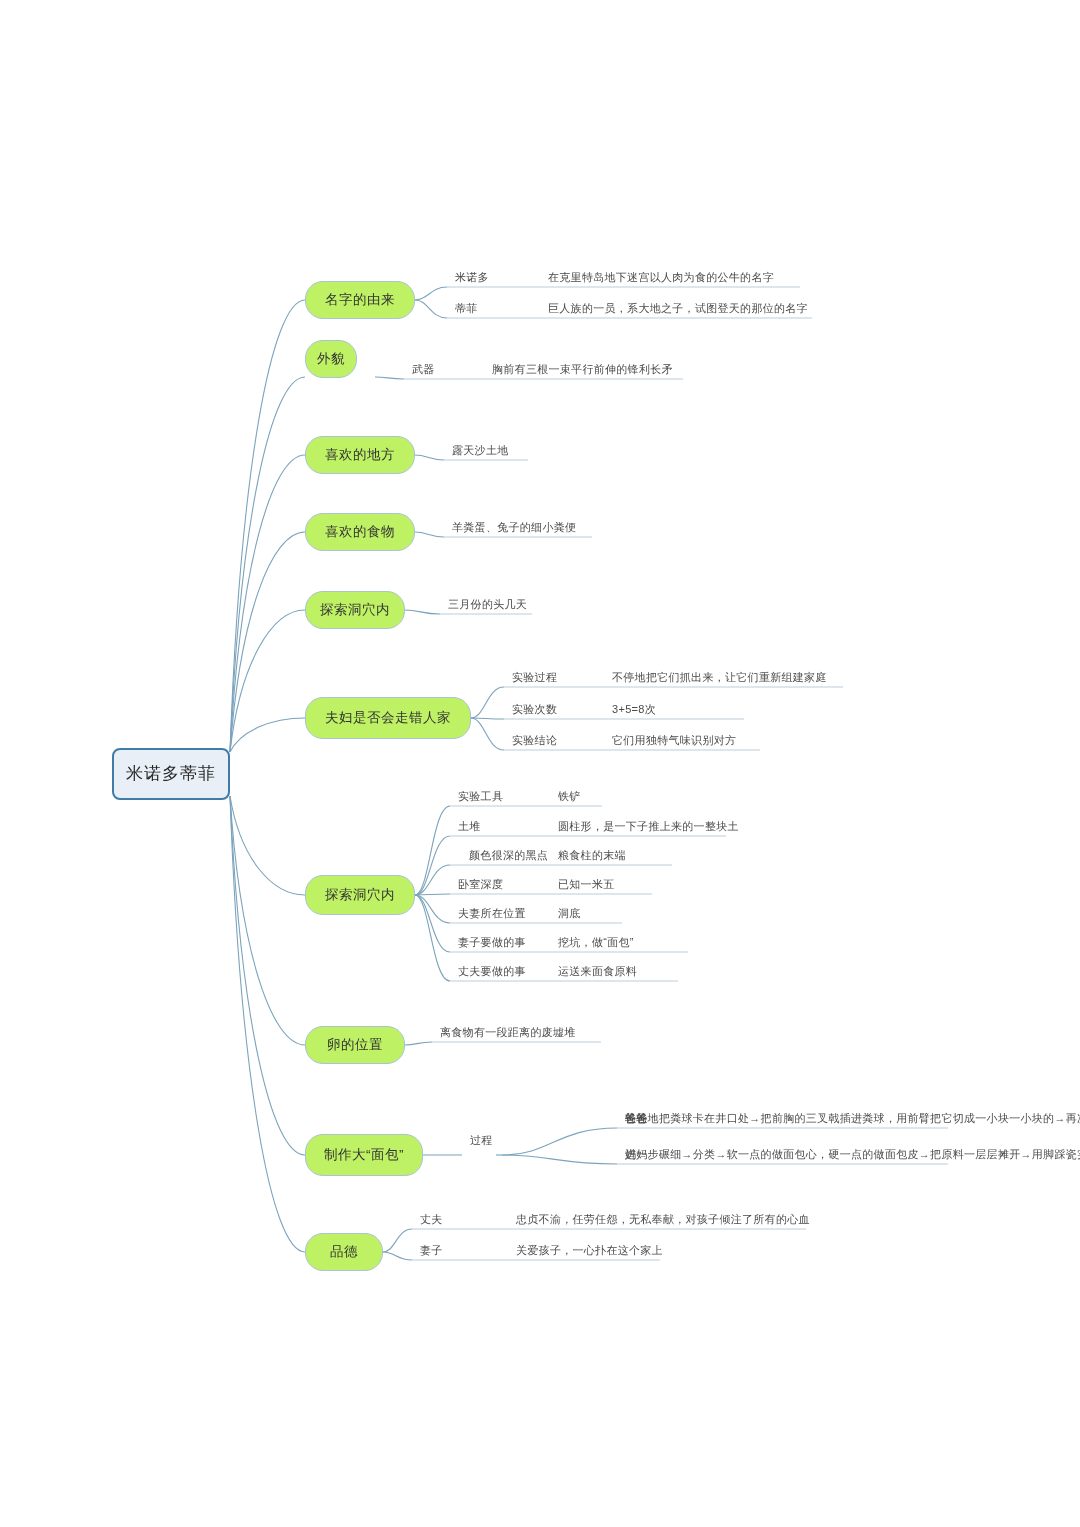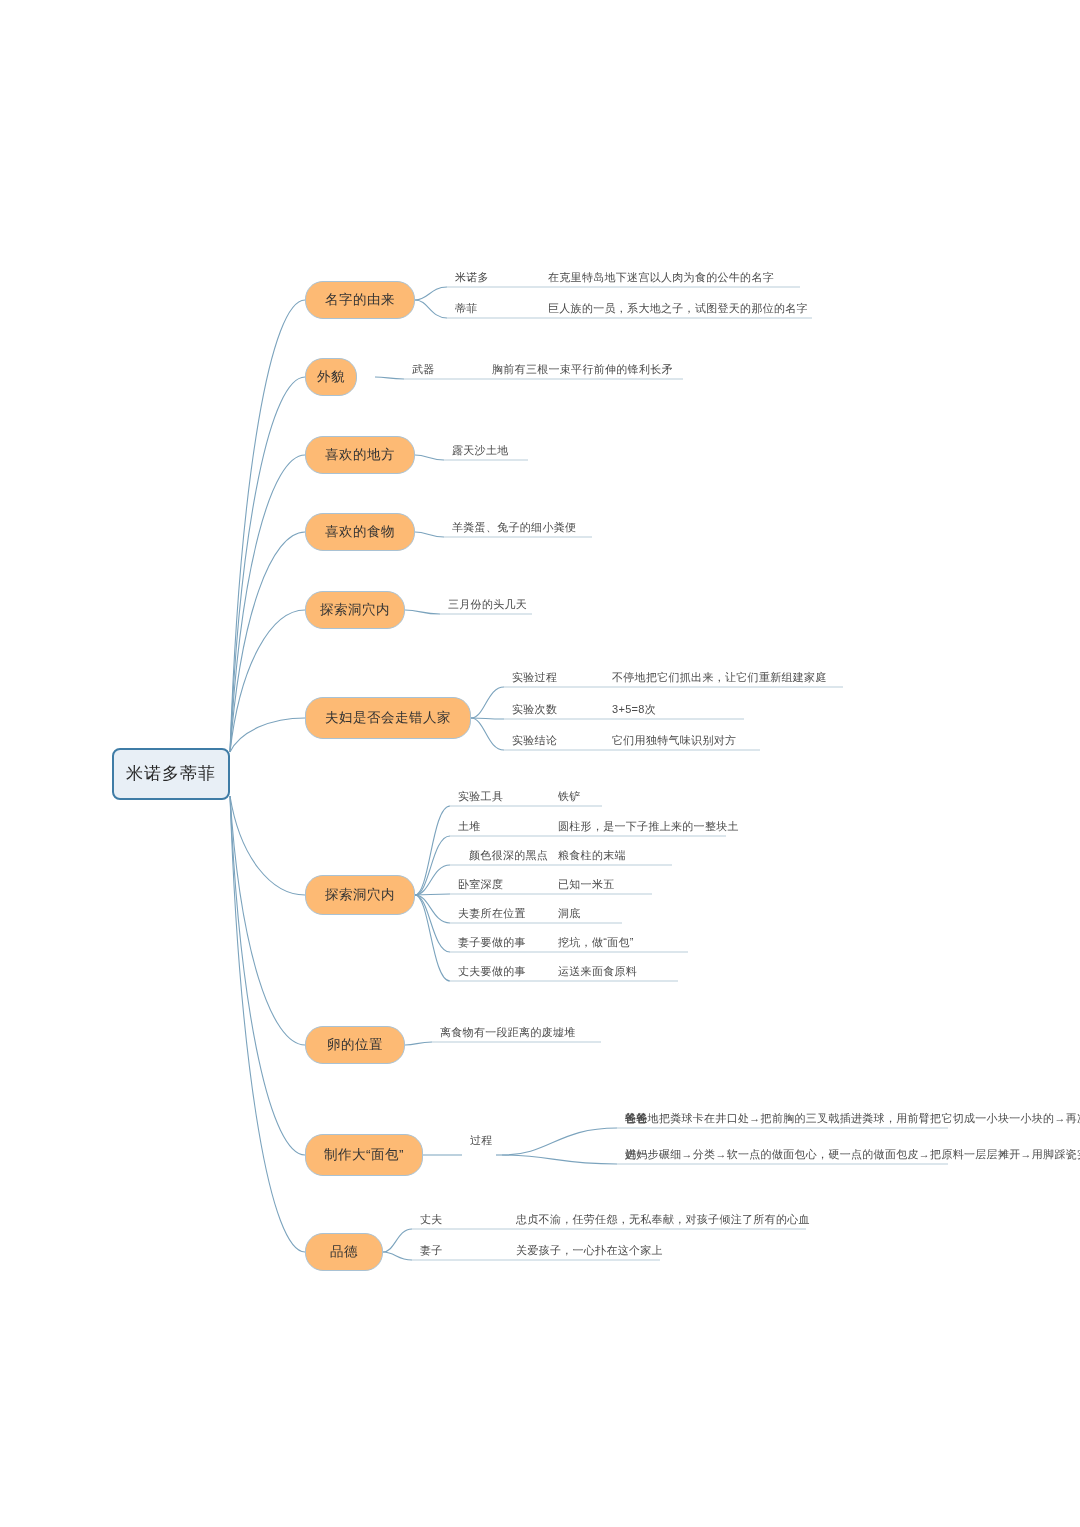--- a/index.html
+++ b/index.html
@@ -24,21 +24,21 @@
     position: absolute;
     left: 0;
     top: 0;
     width: 1080px;
     height: 1527px;
     pointer-events: none;
   }
   .node {
     position: absolute;
     box-sizing: border-box;
-    background: #fdba74;
+    background: #bef264;
     border: 1px solid #a9c2d4;
     border-radius: 18px;
     display: flex;
     align-items: center;
     justify-content: center;
     text-align: center;
     line-height: 1.15;
     white-space: nowrap;
     color: #333333;
   }
@@ -140,21 +140,21 @@
   </svg>
 
   <div class="node root" id="root-node" style="left: 112px; top: 748px; width: 118px; height: 52px;">米诺多蒂菲</div>
 
   <div id="branch-layer">
       <div class="node branch" style="left: 305px; top: 281px; width: 110px; height: 38px;">名字的由来</div>
       <div class="leaf-label" style="left: 455px; top: 270px;">米诺多</div>
       <div class="leaf-text nowrap" style="left: 548px; top: 270px;">在克里特岛地下迷宫以人肉为食的公牛的名字</div>
       <div class="leaf-label" style="left: 455px; top: 301px;">蒂菲</div>
       <div class="leaf-text nowrap" style="left: 548px; top: 301px;">巨人族的一员，系大地之子，试图登天的那位的名字</div>
-      <div class="node branch" style="left: 305px; top: 358px; width: 52px; height: 38px; font-family: Liberation Serif, serif;">外貌</div>
+      <div class="node branch" style="left: 305px; top: 340px; width: 52px; height: 38px; font-family: Liberation Serif, serif;">外貌</div>
       <div class="leaf-label" style="left: 412px; top: 362px;">武器</div>
       <div class="leaf-text nowrap" style="left: 492px; top: 362px;">胸前有三根一束平行前伸的锋利长矛</div>
       <div class="node branch" style="left: 305px; top: 436px; width: 110px; height: 38px;">喜欢的地方</div>
       <div class="leaf-text nowrap" style="left: 452px; top: 443px;">露天沙土地</div>
       <div class="node branch" style="left: 305px; top: 513px; width: 110px; height: 38px;">喜欢的食物</div>
       <div class="leaf-text nowrap" style="left: 452px; top: 520px;">羊粪蛋、兔子的细小粪便</div>
       <div class="node branch" style="left: 305px; top: 591px; width: 100px; height: 38px;">探索洞穴内</div>
       <div class="leaf-text nowrap" style="left: 448px; top: 597px;">三月份的头几天</div>
       <div class="node branch" style="left: 305px; top: 697px; width: 166px; height: 42px;">夫妇是否会走错人家</div>
       <div class="leaf-label" style="left: 512px; top: 670px;">实验过程</div>

